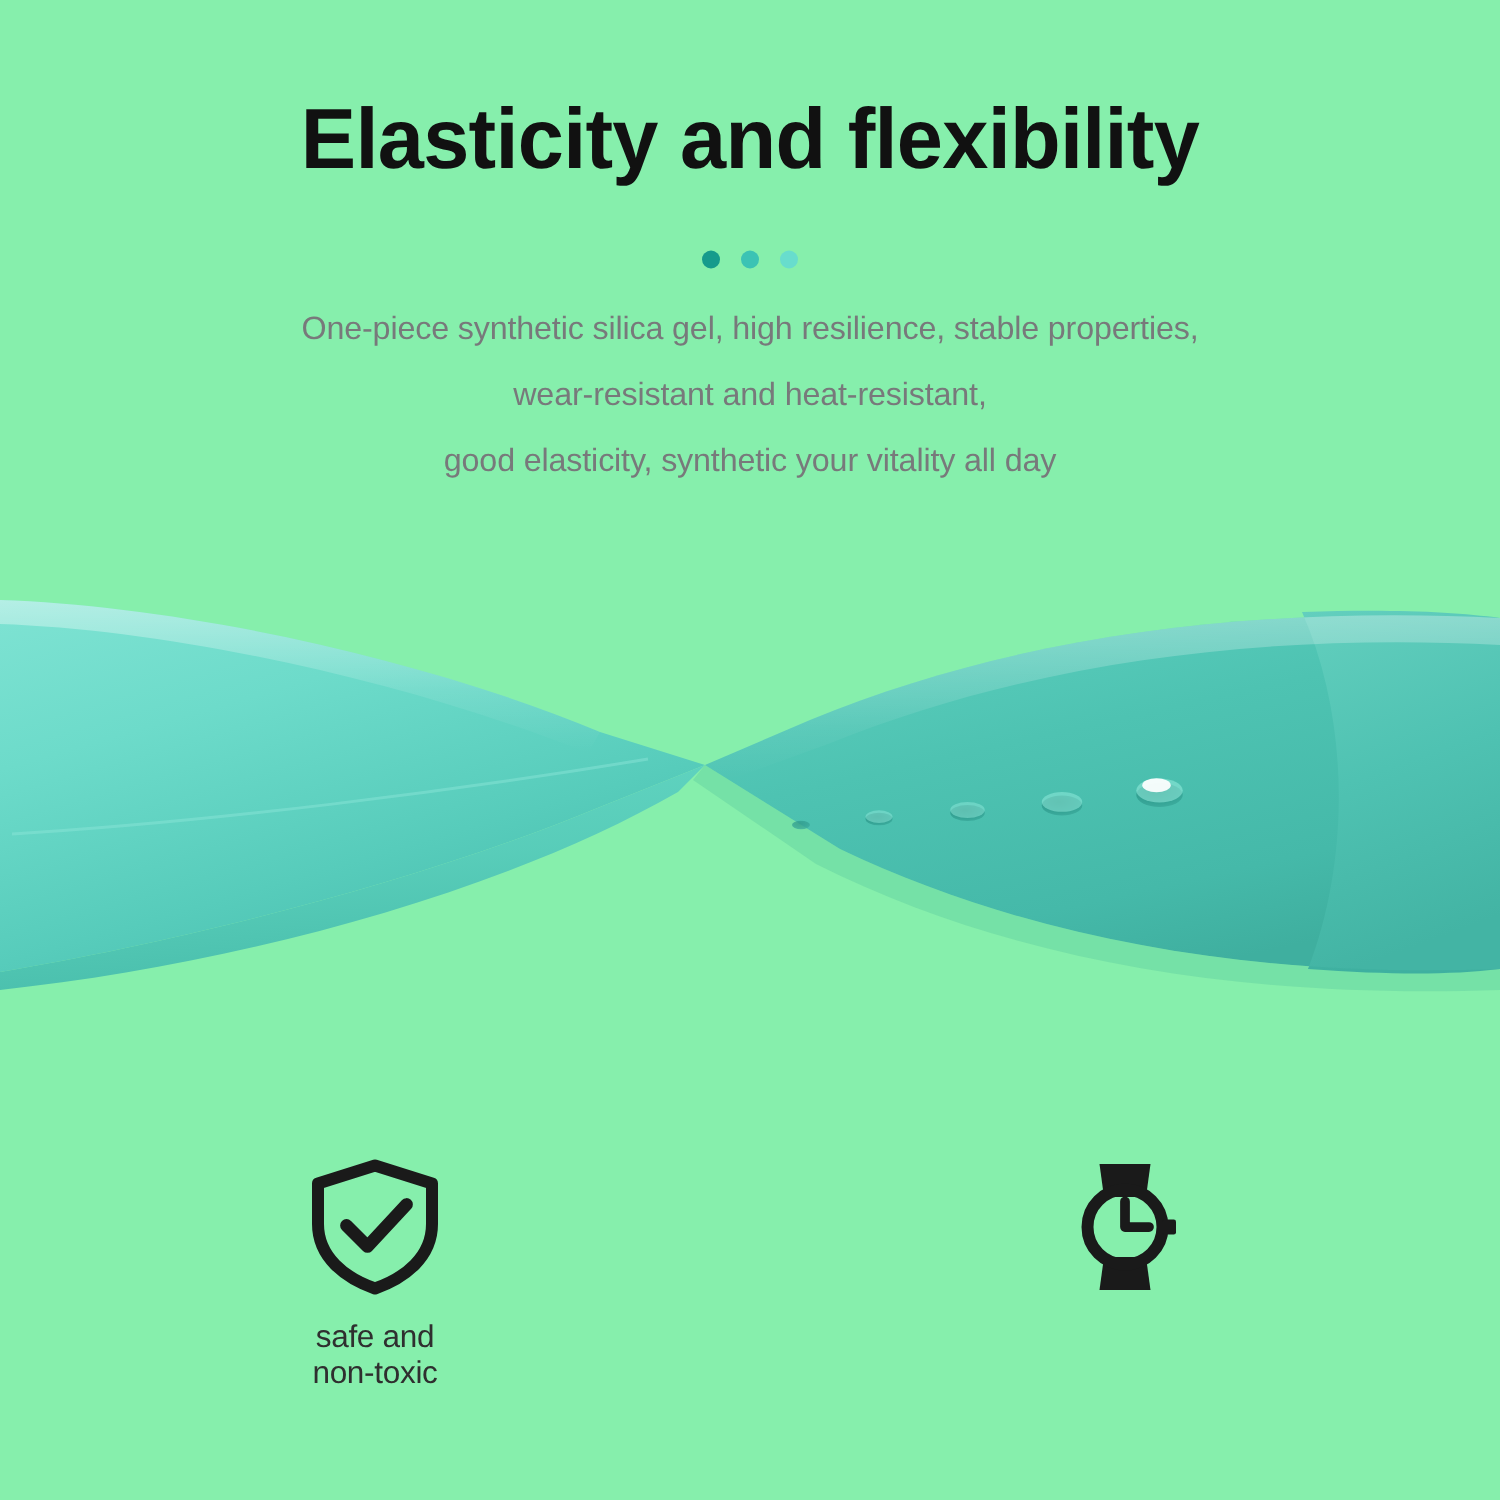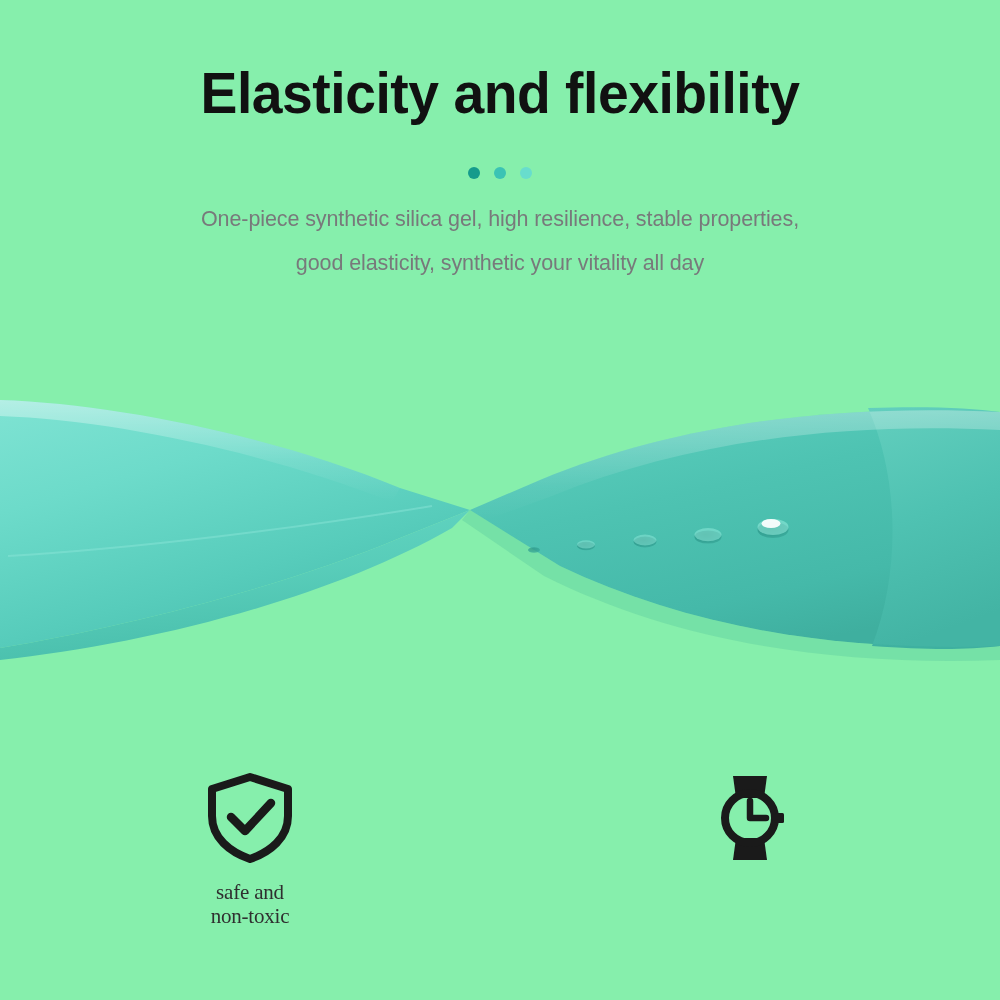--- a/index.html
+++ b/index.html
@@ -99,39 +99,39 @@
     justify-content: center;
   }
   .feature-label {
     margin-top: 14px;
     text-align: center;
     color: #2f2f2f;
     font-size: 21px;
     line-height: 24px;
     font-weight: 400;
     letter-spacing: -0.2px;
-    font-family: Liberation Serif, serif;
   }
   .feature-label .l { display: block; }
 </style>
 </head>
 <body>
 
 <div id="page">
 
   <div class="headline">Elasticity and flexibility</div>
 
   <div class="dots">
     <span class="dot dot-1"></span>
     <span class="dot dot-2"></span>
     <span class="dot dot-3"></span>
   </div>
 
   <div class="subcopy">
     <span class="line">One-piece synthetic silica gel, high resilience, stable properties,</span>
+    <span class="line">wear-resistant and heat-resistant,</span>
     <span class="line">good elasticity, synthetic your vitality all day</span>
   </div>
 
   <div class="photo">
     <svg width="1000" height="330" viewBox="0 0 1000 330" xmlns="http://www.w3.org/2000/svg">
       <defs>
 
         <linearGradient id="gLeft" x1="0" y1="0" x2="0.55" y2="1">
           <stop offset="0%" stop-color="#7fe3d3"></stop>
           <stop offset="35%" stop-color="#6ddbca"></stop>

